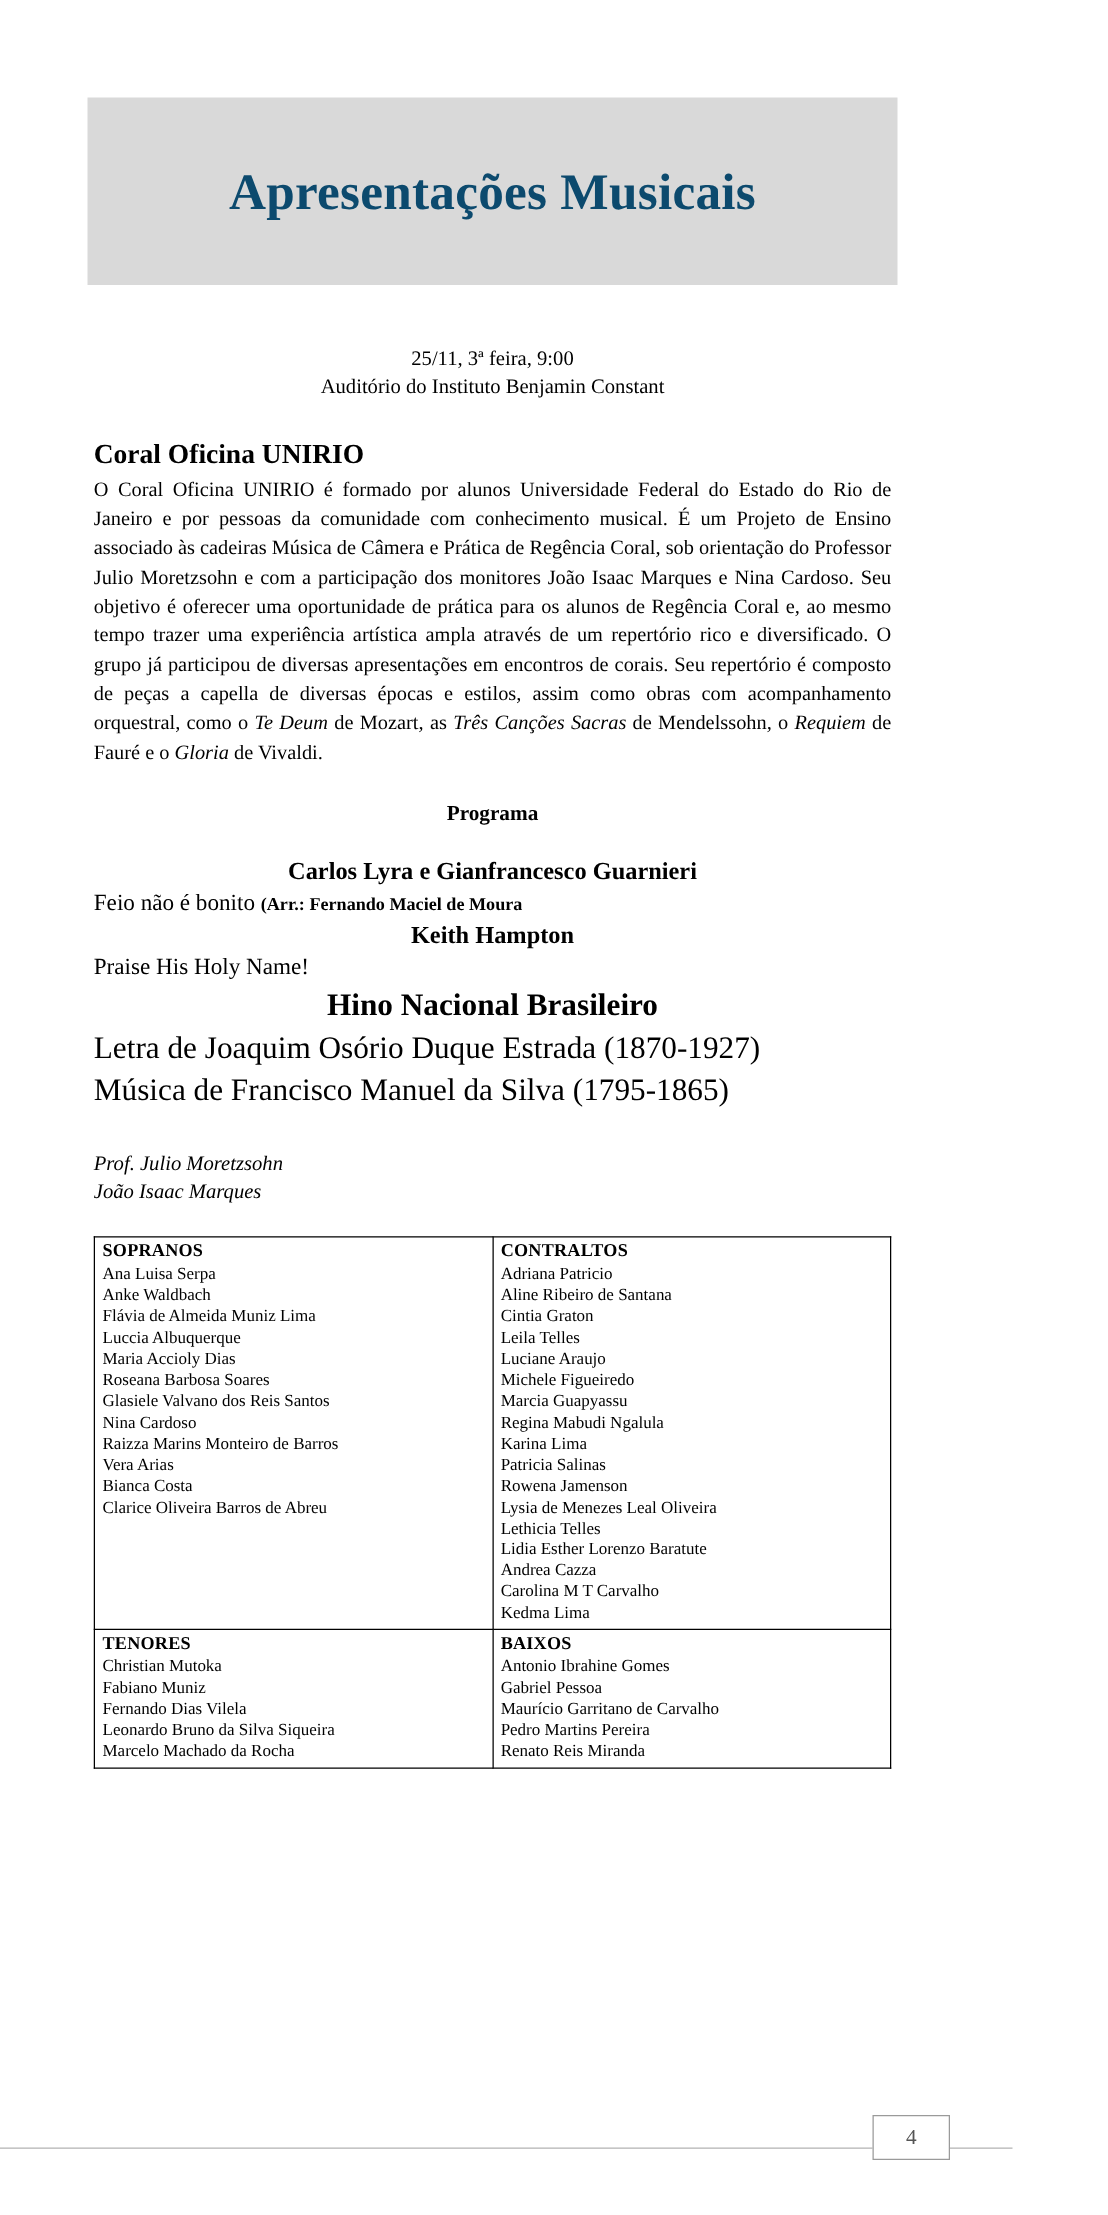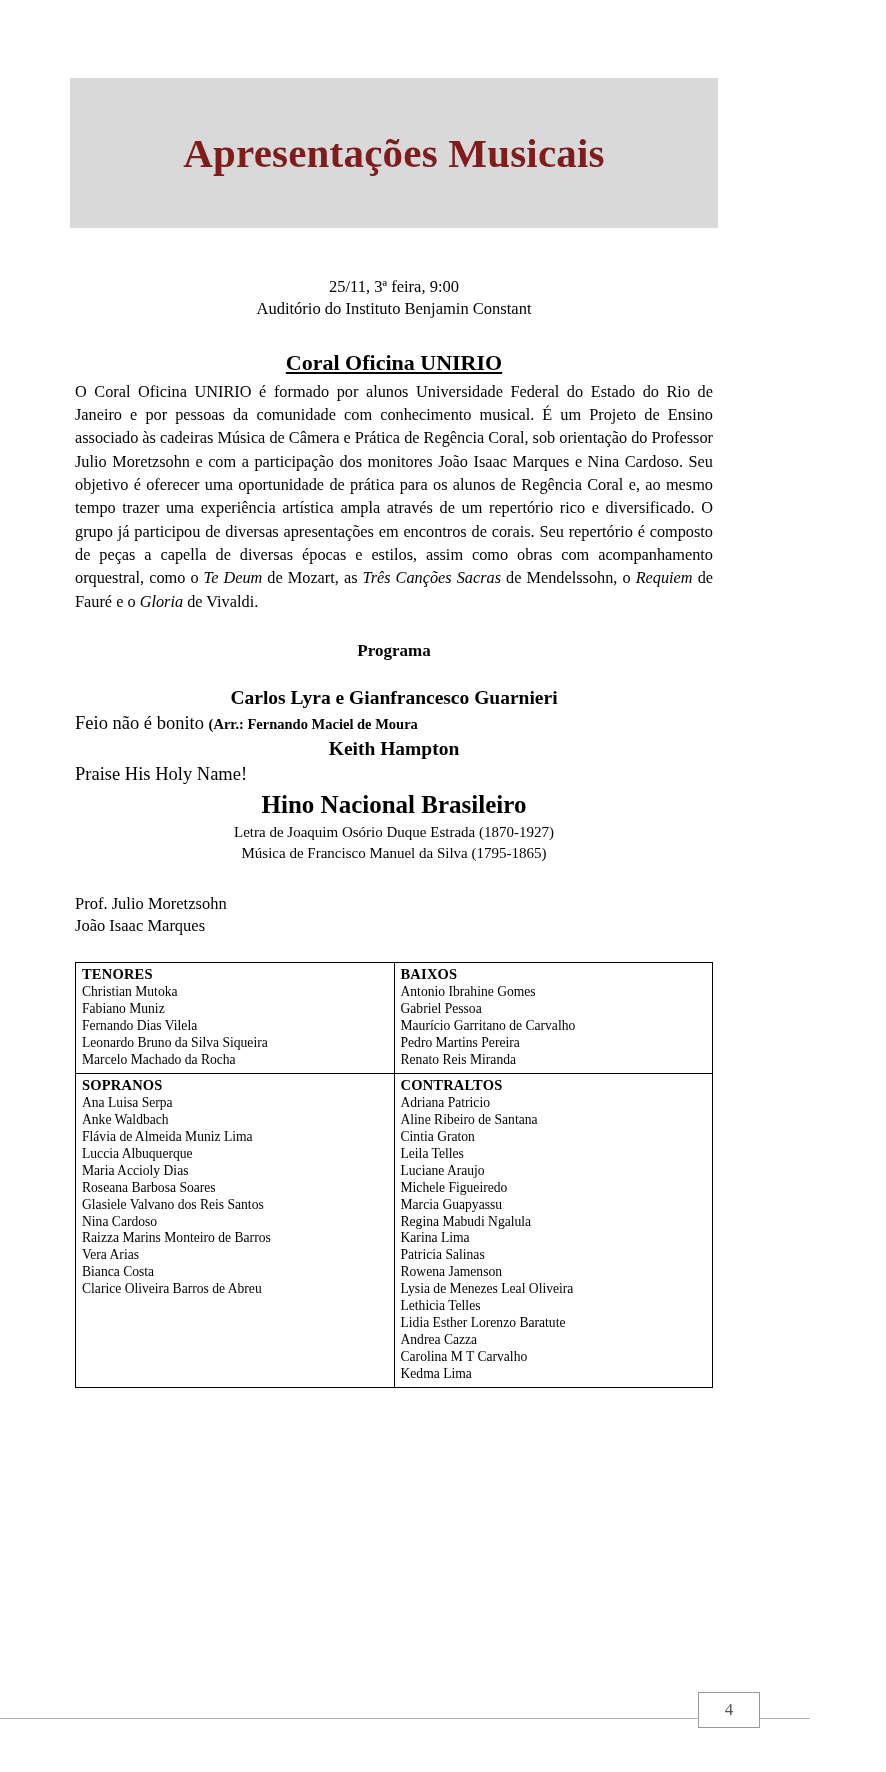--- a/index.html
+++ b/index.html
@@ -28,21 +28,21 @@
     height: 150px;
     background: #d9d9d9;
     display: flex;
     align-items: center;
     justify-content: center;
   }
   .title-banner .title-text {
     font-size: 41px;
     font-weight: bold;
     letter-spacing: 0.2px;
-    color: #7f1d1d;
+    color: #0c4a6e;
   }
   .content {
     position: absolute;
     left: 75px;
     top: 248px;
     width: 638px;
   }
   .section-heading {
     text-align: center;
     font-size: 19.5px;
@@ -52,25 +52,24 @@
   }
   .spacer-24 { height: 24px; }
   .spacer-28 { height: 28px; }
   .datetime-line {
     text-align: center;
     font-size: 16.5px;
     font-weight: normal;
     line-height: 1.33;
   }
   .group-name {
-    text-align: center;
+    text-align: left;
     font-size: 22px;
     font-weight: bold;
     margin-top: 2px;
-    text-decoration: underline;
   }
   .body-par {
     text-align: justify;
     text-justify: inter-word;
     font-size: 16.3px;
     line-height: 1.43;
     margin: 4px 0 0 0;
   }
   .body-par i { font-style: italic; }
   .programa-label {
@@ -93,34 +92,34 @@
     font-size: 14.5px;
     font-weight: bold;
   }
   .anthem-title {
     text-align: center;
     font-size: 25px;
     font-weight: bold;
     line-height: 1.4;
   }
   .anthem-line {
-    text-align: center;
-    font-size: 15px;
+    text-align: left;
+    font-size: 25px;
     line-height: 1.35;
   }
   .credits {
     font-size: 16.5px;
     line-height: 1.32;
     margin-top: 30px;
   }
   .credits .role {
     font-weight: bold;
     font-variant: normal;
   }
-  .credits .person { font-weight: normal; }
+  .credits .person { font-weight: normal; font-style: italic; }
 
   .choir-table {
     margin-top: 26px;
     width: 638px;
     border-collapse: collapse;
     table-layout: fixed;
   }
   .choir-table td {
     border: 1px solid #000;
     vertical-align: top;
@@ -201,42 +200,20 @@
     <div class="anthem-line">Música de Francisco Manuel da Silva (1795-1865)</div>
 
     <div class="credits">
       <div class="person">Prof. Julio Moretzsohn</div>
       <div class="person">João Isaac Marques</div>
     </div>
 
     <table class="choir-table">
       <tbody>
           <tr>
-        <td>
-          <div class="voice-header">TENORES</div>
-          <div>
-            <div class="member">Christian Mutoka</div>
-            <div class="member">Fabiano Muniz</div>
-            <div class="member">Fernando Dias Vilela</div>
-            <div class="member">Leonardo Bruno da Silva Siqueira</div>
-            <div class="member">Marcelo Machado da Rocha</div>
-          </div>
-        </td>
-        <td>
-          <div class="voice-header">BAIXOS</div>
-          <div>
-            <div class="member">Antonio Ibrahine Gomes</div>
-            <div class="member">Gabriel Pessoa</div>
-            <div class="member">Maurício Garritano de Carvalho</div>
-            <div class="member">Pedro Martins Pereira</div>
-            <div class="member">Renato Reis Miranda</div>
-          </div>
-        </td>
-      </tr>
-      <tr>
         <td>
           <div class="voice-header">SOPRANOS</div>
           <div>
             <div class="member">Ana Luisa Serpa</div>
             <div class="member">Anke Waldbach</div>
             <div class="member">Flávia de Almeida Muniz Lima</div>
             <div class="member">Luccia Albuquerque</div>
             <div class="member">Maria Accioly Dias</div>
             <div class="member">Roseana Barbosa Soares</div>
             <div class="member">Glasiele Valvano dos Reis Santos</div>
@@ -263,20 +240,42 @@
             <div class="member">Rowena Jamenson</div>
             <div class="member">Lysia de Menezes Leal Oliveira</div>
             <div class="member">Lethicia Telles</div>
             <div class="member">Lidia Esther Lorenzo Baratute</div>
             <div class="member">Andrea Cazza</div>
             <div class="member">Carolina M T Carvalho</div>
             <div class="member">Kedma Lima</div>
           </div>
         </td>
       </tr>
+      <tr>
+        <td>
+          <div class="voice-header">TENORES</div>
+          <div>
+            <div class="member">Christian Mutoka</div>
+            <div class="member">Fabiano Muniz</div>
+            <div class="member">Fernando Dias Vilela</div>
+            <div class="member">Leonardo Bruno da Silva Siqueira</div>
+            <div class="member">Marcelo Machado da Rocha</div>
+          </div>
+        </td>
+        <td>
+          <div class="voice-header">BAIXOS</div>
+          <div>
+            <div class="member">Antonio Ibrahine Gomes</div>
+            <div class="member">Gabriel Pessoa</div>
+            <div class="member">Maurício Garritano de Carvalho</div>
+            <div class="member">Pedro Martins Pereira</div>
+            <div class="member">Renato Reis Miranda</div>
+          </div>
+        </td>
+      </tr>
     </tbody>
       </table>
 
   </div>
 
   <div class="footer-rule"></div>
   <div class="page-number-box">4</div>
 
 </div>
 

